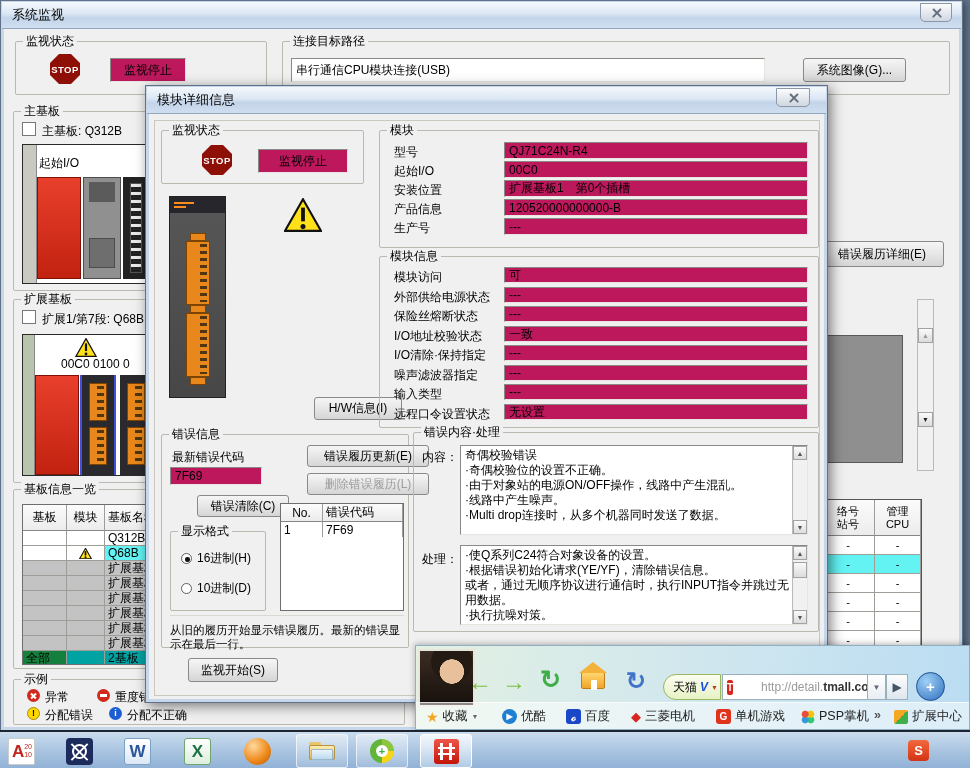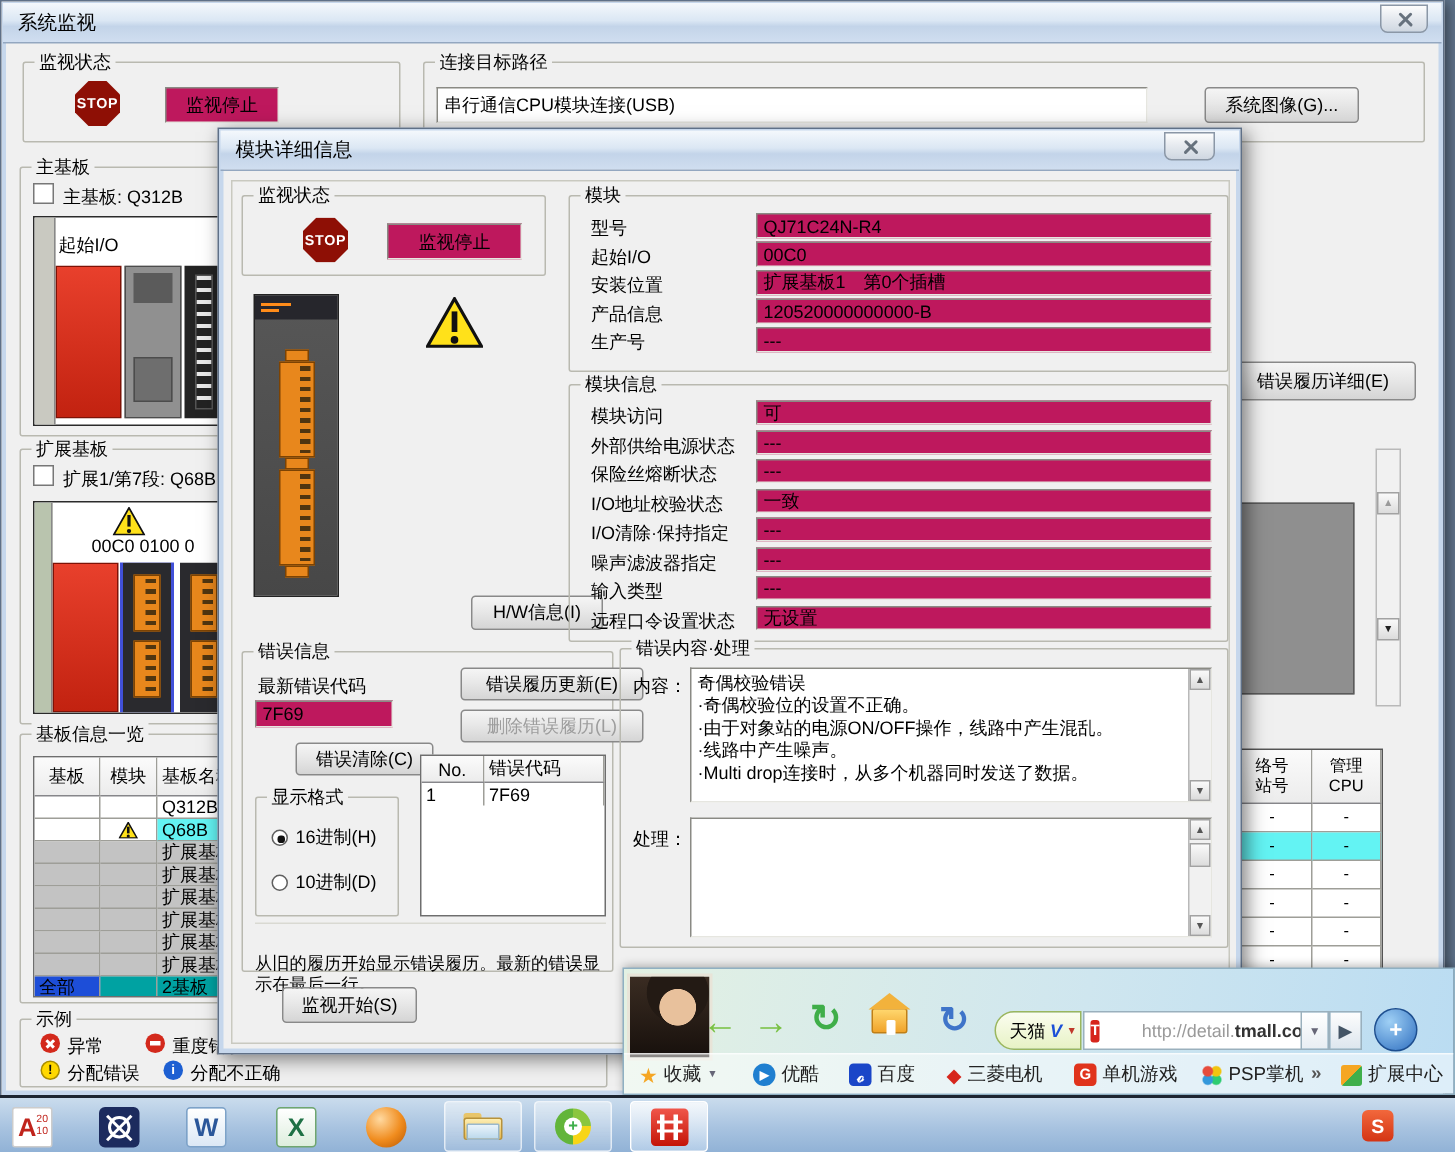--- a/index.html
+++ b/index.html
@@ -194,21 +194,21 @@
         <div class="tcell" style="left:0;top:101px;width:44px;height:15px;background:#c3c3c3;"></div>
           <div class="tcell" style="left:44px;top:101px;width:38px;height:15px;background:#c3c3c3;"></div>
           <div class="tcell" style="left:82px;top:101px;width:290px;height:15px;background:#c3c3c3;">扩展基板</div>
         <div class="tcell" style="left:0;top:116px;width:44px;height:15px;background:#c3c3c3;"></div>
           <div class="tcell" style="left:44px;top:116px;width:38px;height:15px;background:#c3c3c3;"></div>
           <div class="tcell" style="left:82px;top:116px;width:290px;height:15px;background:#c3c3c3;">扩展基板</div>
         <div class="tcell" style="left:0;top:131px;width:44px;height:15px;background:#c3c3c3;"></div>
           <div class="tcell" style="left:44px;top:131px;width:38px;height:15px;background:#c3c3c3;"></div>
           <div class="tcell" style="left:82px;top:131px;width:290px;height:15px;background:#c3c3c3;">扩展基板</div>
 
-        <div class="tcell" style="left:0;top:146px;width:44px;height:15px;background:#1d4ed8;">全部</div>
+        <div class="tcell" style="left:0;top:146px;width:44px;height:15px;background:#15803d;">全部</div>
         <div class="tcell" style="left:44px;top:146px;width:38px;height:15px;background:#00a2a2;"></div>
         <div class="tcell" style="left:82px;top:146px;width:290px;height:15px;background:#00a2a2;">2基板</div>
       </div>
     </div>
 
     <div class="grp" style="left:12px;top:678px;width:392px;height:46px;">
       <span class="gl">示例</span>
       <div class="lic red" style="left:13px;top:9px;">
           <span class="xsm"></span>
         </div>
@@ -340,21 +340,21 @@
         <span class="gl">显示格式</span>
         <label class="abs nowrap" style="left:10px;top:18px;cursor:pointer;"><span class="radio sel"></span><span>16进制(H)</span></label>
         <label class="abs nowrap" style="left:10px;top:48px;cursor:pointer;"><span class="radio"></span><span>10进制(D)</span></label>
       </div>
       <div class="abs" style="left:118px;top:68px;width:124px;height:108px;background:#fff;border:1px solid #6e6e6e;overflow:hidden;">
         <div class="tcell thead" style="left:0;top:0;width:42px;height:18px;">No.</div>
         <div class="tcell thead" style="left:42px;top:0;width:80px;height:18px;justify-content:flex-start;">错误代码</div>
         <div class="tcell" style="left:0;top:18px;width:42px;height:15px;border-bottom:none;">1</div>
         <div class="tcell" style="left:42px;top:18px;width:80px;height:15px;border-bottom:none;">7F69</div>
       </div>
-      <div class="abs" style="left:8px;top:180px;width:234px;height:30px;font-size:11.5px;line-height:14px;border-top:1px solid #d9d9d2;padding-top:20px;">从旧的履历开始显示错误履历。最新的错误显示在最后一行。</div>
+      <div class="abs" style="left:8px;top:180px;width:234px;height:30px;font-size:11.5px;line-height:14px;border-top:1px solid #d9d9d2;padding-top:7px;">从旧的履历开始显示错误履历。最新的错误显示在最后一行。</div>
     </div>
 
     <div class="grp" style="left:267px;top:346px;width:406px;height:200px;">
       <span class="gl">错误内容·处理</span>
       <div class="abs nowrap" style="left:8px;top:16px;">内容：</div>
       <div class="abs" style="left:46px;top:12px;width:348px;height:90px;background:#fff;border:1px solid;border-color:#8a8a84 #e6e6e0 #e6e6e0 #8a8a84;">
         <div class="abs prel" style="left:4px;top:2px;right:18px;bottom:2px;line-height:15px;overflow:hidden;">奇偶校验错误
 ·奇偶校验位的设置不正确。
 ·由于对象站的电源ON/OFF操作，线路中产生混乱。
 ·线路中产生噪声。
@@ -363,20 +363,24 @@
           <div class="sbb" style="top:0;height:14px;">
               <span>▲</span>
             </div>
           <div class="sbb" style="bottom:0;top:auto;height:14px;">
               <span>▼</span>
             </div>
         </div>
       </div>
       <div class="abs nowrap" style="left:8px;top:118px;">处理：</div>
       <div class="abs" style="left:46px;top:112px;width:348px;height:80px;background:#fff;border:1px solid;border-color:#8a8a84 #e6e6e0 #e6e6e0 #8a8a84;">
+        <div class="abs prel" style="left:4px;top:2px;right:18px;bottom:2px;line-height:15px;overflow:hidden;">·使Q系列C24符合对象设备的设置。
+·根据错误初始化请求(YE/YF)，清除错误信息。
+或者，通过无顺序协议进行通信时，执行INPUT指令并跳过无用数据。
+·执行抗噪对策。</div>
         <div class="sb" style="right:0;top:0;width:15px;height:78px;border:none;border-left:1px solid #b9b9b9;">
           <div class="sbb" style="top:0;height:14px;">
               <span>▲</span>
             </div>
           <div class="sbb" style="top:16px;height:16px;"></div>
           <div class="sbb" style="bottom:0;top:auto;height:14px;">
               <span>▼</span>
             </div>
         </div>
       </div>

